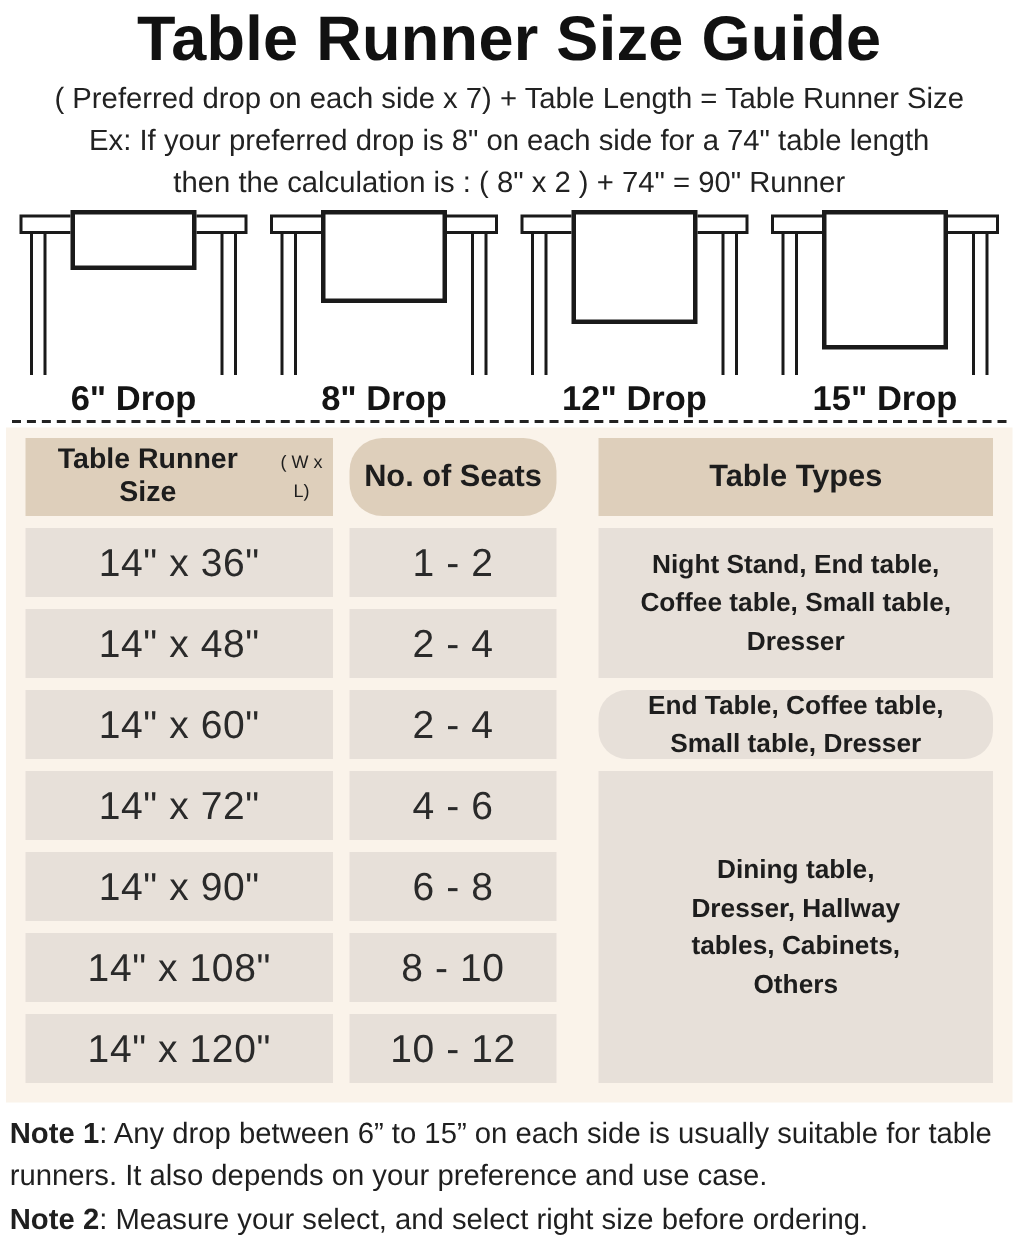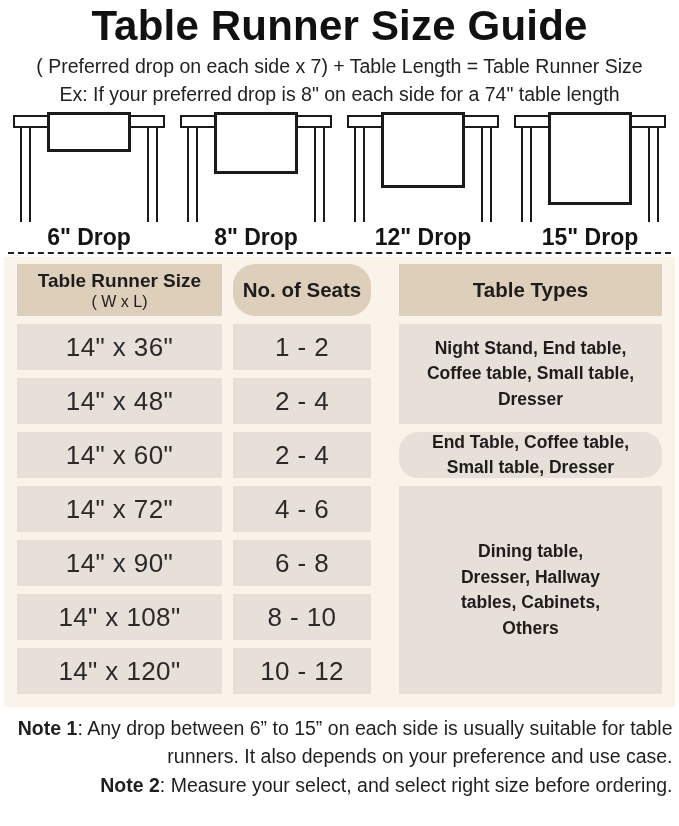--- a/index.html
+++ b/index.html
@@ -62,51 +62,52 @@
   .grid{
     display:grid;
     grid-template-columns:205px 11px 138px 28px 263px;
     grid-template-rows:52px repeat(7,46px);
     row-gap:8px;
   }
   .cell,.hcell{
     display:flex;align-items:center;justify-content:center;
     text-align:center;color:var(--text);
   }
-  .hcell{background:var(--header-bg);flex-direction:column;}
+  .hcell{background:var(--header-bg);flex-direction:row;}
   .hc1{grid-column:1;grid-row:1;}
   .hc2{grid-column:3;grid-row:1;border-radius:22px;}
   .hc3{grid-column:5;grid-row:1;}
   .h-main{font-weight:bold;font-size:19px;line-height:22px;}
-  .h-sub{font-size:16px;line-height:19px;}
+  .h-sub{font-size:12px;line-height:19px;}
   .hc2 .h-main,.hc3 .h-main{font-size:20.5px;}
   .cell{background:var(--cell-bg);}
   .size-cell,.seats-cell{font-size:26px;letter-spacing:0.4px;color:#2a2a2a;}
   .type-cell{font-weight:bold;font-size:17.5px;line-height:25.5px;}
   .type-text{margin:0 auto;}
   .type-0 .type-text{width:228px;}
   .type-1 .type-text{width:238px;}
   .type-2 .type-text{width:174px;}
   
   .notes{
-    margin:7px auto 0;max-width:666px;text-align:right;
+    margin:7px auto 0;max-width:666px;text-align:left;
     font-size:19.5px;line-height:28.4px;color:#1f1f1f;
   }
   .note b{font-weight:bold;}
 </style>
 </head>
 <body>
 
 <div class="page">
 
   <h1 class="title">Table Runner Size Guide</h1>
 
   <div class="subs">
     <div class="sub">( Preferred drop on each side x 7) + Table Length = Table Runner Size</div>
     <div class="sub">Ex: If your preferred drop is 8" on each side for a 74" table length</div>
+    <div class="sub">then the calculation is : ( 8" x 2 ) + 74" = 90" Runner</div>
   </div>
 
   <div class="figures" id="figures">
       <div class="fig-col">
         <div class="table-fig">
           <div class="leg leg-l"></div>
           <div class="leg leg-r"></div>
           <div class="tabletop"></div>
           <div class="runner" style="height: 40px;"></div>
         </div>

